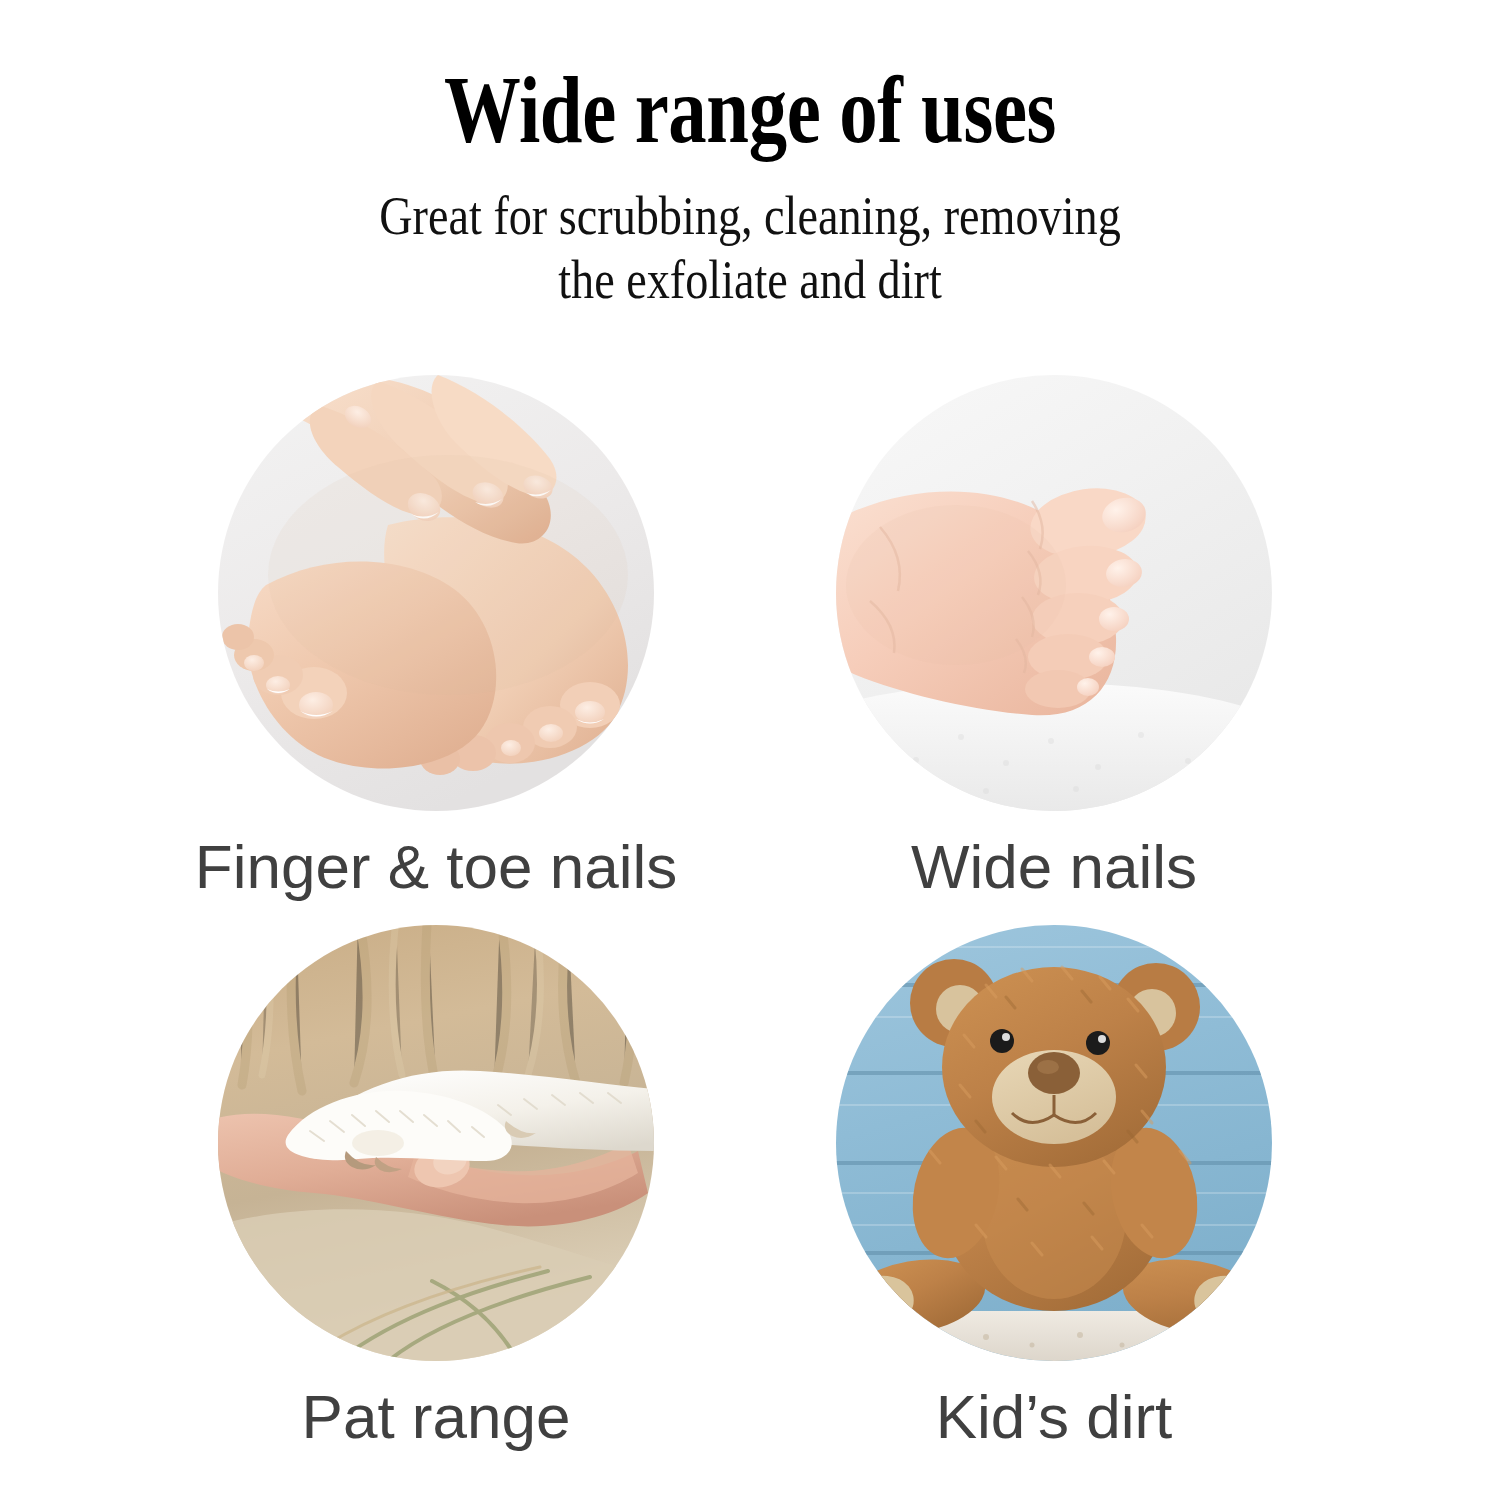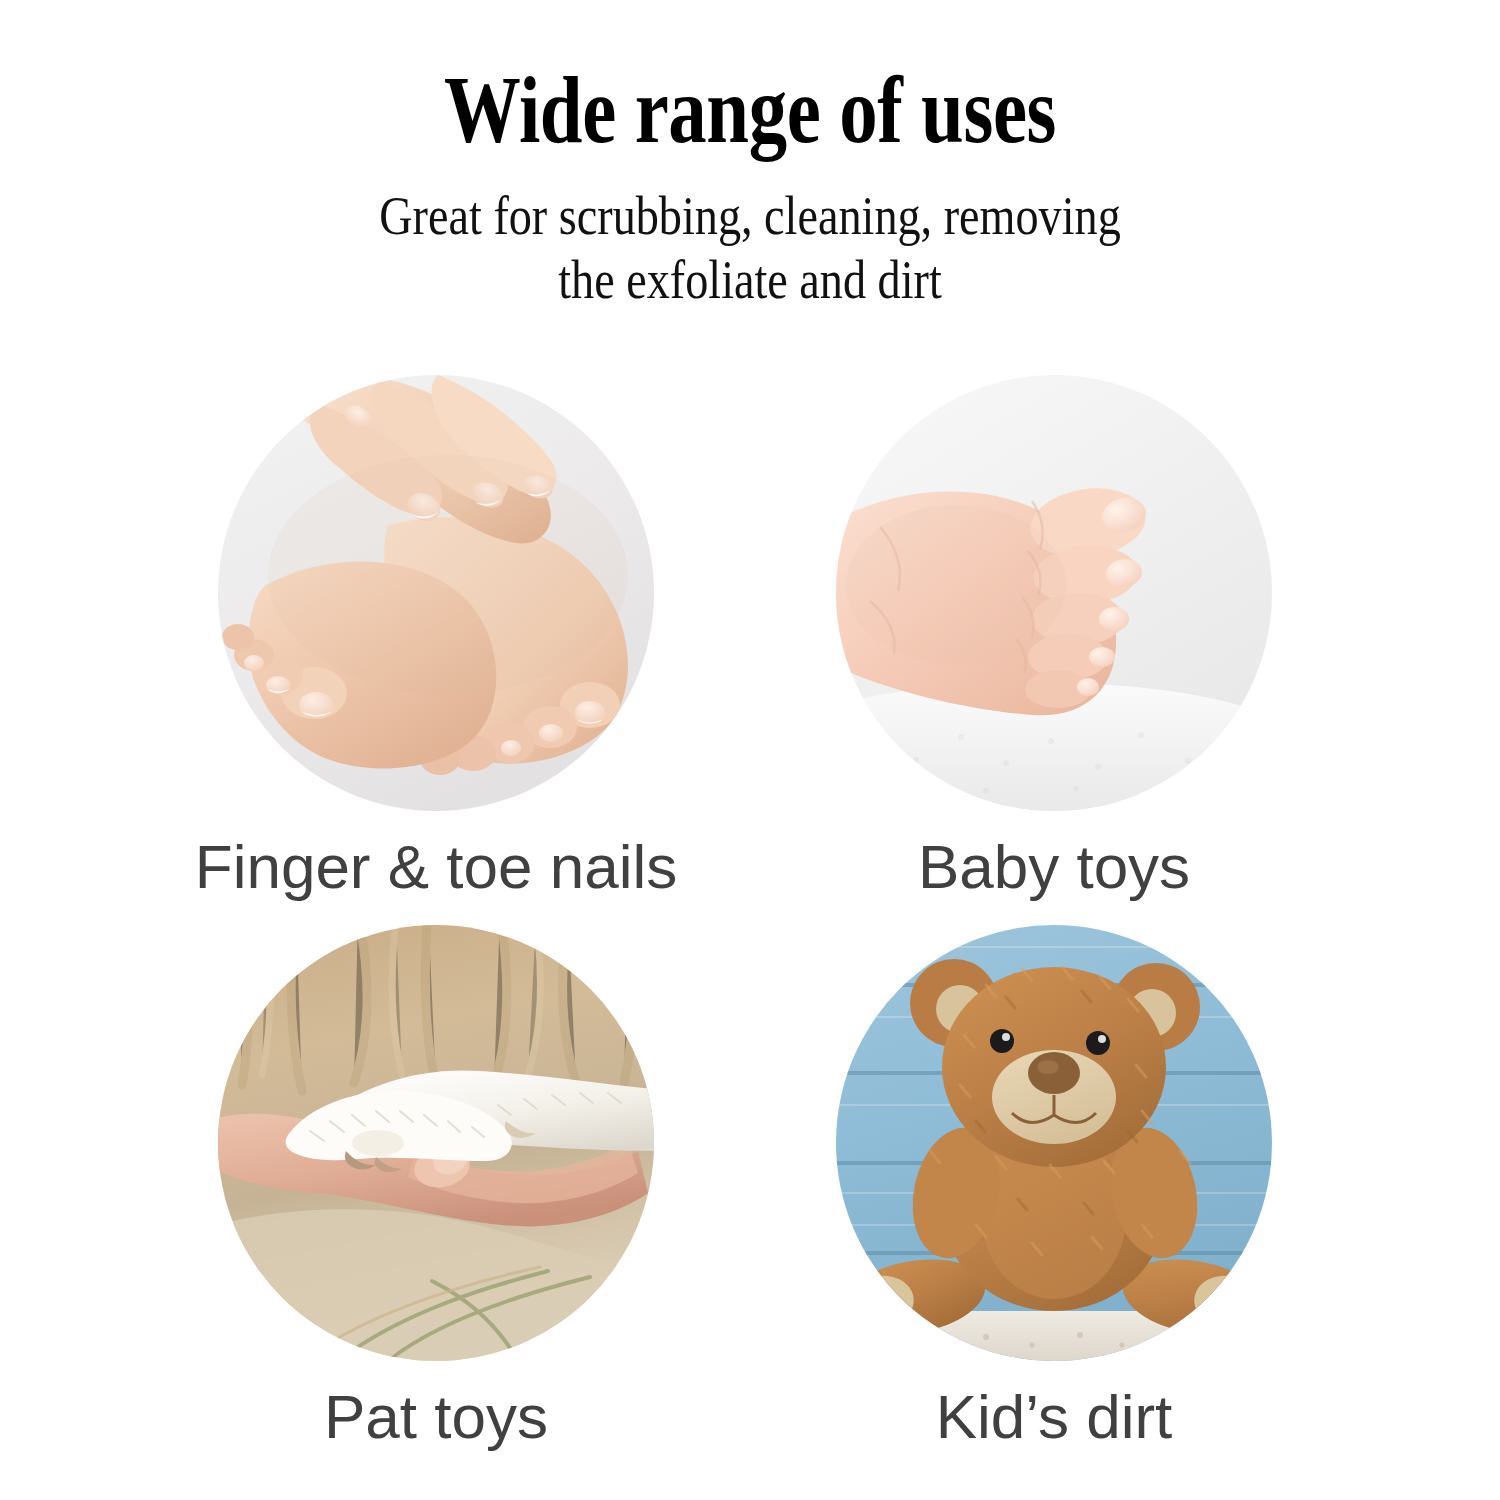--- a/index.html
+++ b/index.html
@@ -239,21 +239,21 @@
             <path d="M196 126 q16 24 8 48"></path>
             <path d="M192 176 q18 22 10 44"></path>
             <path d="M186 222 q16 20 10 40"></path>
             <path d="M180 264 q14 18 8 34"></path>
             <path d="M44 152 q26 30 18 64"></path>
             <path d="M34 226 q28 24 24 52"></path>
           </g>
           <ellipse cx="120" cy="210" rx="110" ry="80" fill="#e5bda6" opacity="0.12"></ellipse>
         </svg>
       </div>
-      <p class="use-caption">Baby toys</p>
+      <p class="use-caption">Wide nails</p>
     </div>
 
     <div class="use-cell col-left row-bottom">
       <div class="photo-circle">
         <svg viewBox="0 0 436 436" xmlns="http://www.w3.org/2000/svg">
           <defs>
             <linearGradient id="field" x1="0" y1="0" x2="0.2" y2="1">
               <stop offset="0%" stop-color="#c9ad86"></stop>
               <stop offset="30%" stop-color="#d3bb98"></stop>
               <stop offset="62%" stop-color="#c6b395"></stop>
@@ -325,21 +325,21 @@
 
           <path d="M128 226 q14 16 30 14 q-12 8 -24 2 q-10 -6 -6 -16 Z" fill="#b59a7d"></path>
           <path d="M158 232 q12 12 26 12 q-12 6 -22 1 q-8 -5 -4 -13 Z" fill="#c0a184"></path>
           <path d="M288 196 q16 14 30 12 q-12 8 -24 3 q-10 -6 -6 -15 Z" fill="#d9cbb4"></path>
 
           <ellipse cx="160" cy="218" rx="26" ry="13" fill="#efe9dd" opacity="0.7"></ellipse>
 
           <ellipse cx="218" cy="218" rx="230" ry="230" fill="none"></ellipse>
         </svg>
       </div>
-      <p class="use-caption">Pat toys</p>
+      <p class="use-caption">Pat range</p>
     </div>
 
     <div class="use-cell col-right row-bottom">
       <div class="photo-circle">
         <svg viewBox="0 0 436 436" xmlns="http://www.w3.org/2000/svg">
           <defs>
             <linearGradient id="plank" x1="0" y1="0" x2="0.3" y2="1">
               <stop offset="0%" stop-color="#9ec6dd"></stop>
               <stop offset="45%" stop-color="#8fbcd6"></stop>
               <stop offset="100%" stop-color="#7fb0cc"></stop>

